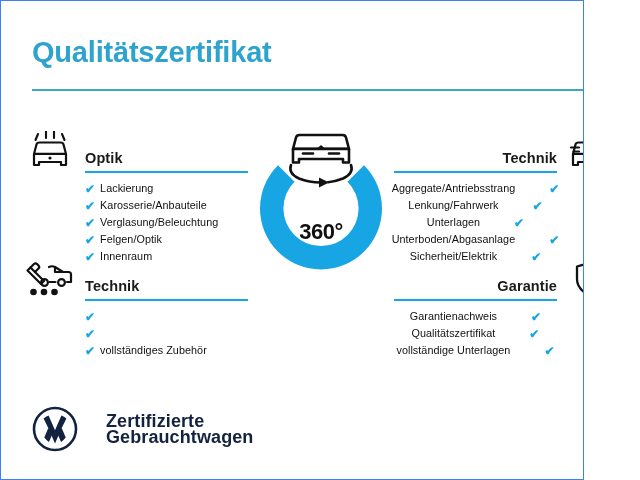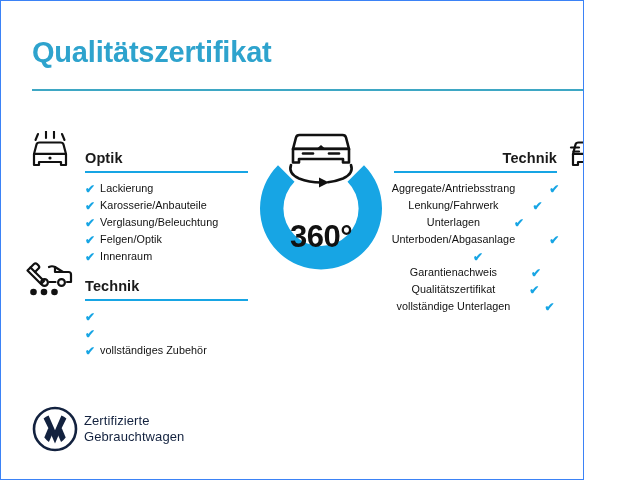--- a/index.html
+++ b/index.html
@@ -125,39 +125,39 @@
     height: 200px;
   }
   #badge svg { display: block; width: 100%; height: 100%; overflow: visible; }
 
   .badge-center-text {
     position: absolute;
     left: 0;
     top: 96px;
     width: 172px;
     text-align: center;
-    font-size: 31px;
+    font-size: 22px;
     font-weight: bold;
     color: #111111;
     letter-spacing: -0.5px;
   }
 
   
   #footer {
     position: absolute;
     left: 31px;
     top: 405px;
     display: flex;
     align-items: center;
   }
   #vw-logo { width: 46px; height: 46px; display: block; }
   .footer-text {
-    margin-left: 6px;
-    font-size: 13px;
-    font-weight: normal;
+    margin-left: 28px;
+    font-size: 18px;
+    font-weight: bold;
     color: #13223f;
     line-height: 16px;
     letter-spacing: 0.1px;
   }
   .footer-text div { white-space: nowrap; }
 </style>
 </head>
 <body>
 
 <div id="page">
@@ -278,26 +278,37 @@
         </li>
       <li>
           <span>Unterlagen</span>
           <span class="tick">✔</span>
         </li>
       <li>
           <span>Unterboden/Abgasanlage</span>
           <span class="tick">✔</span>
         </li>
       <li>
+          <span>Sicherheit/Elektrik</span>
           <span class="tick">✔</span>
         </li>
     </ul>
   </div>
 
   <div class="section sec-garantie right">
+    <div class="sec-head">
+      <span class="sec-icon">
+        <svg viewBox="0 0 50 42">
+          <path d="M25 3 L40 7.5 L40 20 Q40 31 25 38 Q10 31 10 20 L10 7.5 Z" fill="none" stroke="#111111" stroke-width="2.3" stroke-linejoin="round"></path>
+          <path d="M18.5 19.5 L23.5 24.5 L32 13.5" fill="none" stroke="#111111" stroke-width="2.3" stroke-linecap="round" stroke-linejoin="round"></path>
+        </svg>
+      </span>
+      <span class="sec-title">Garantie</span>
+      <span class="sec-underline"></span>
+    </div>
     <ul class="checklist">
       <li>
           <span>Garantienachweis</span>
           <span class="tick">✔</span>
         </li>
       <li>
           <span>Qualitätszertifikat</span>
           <span class="tick">✔</span>
         </li>
       <li>

